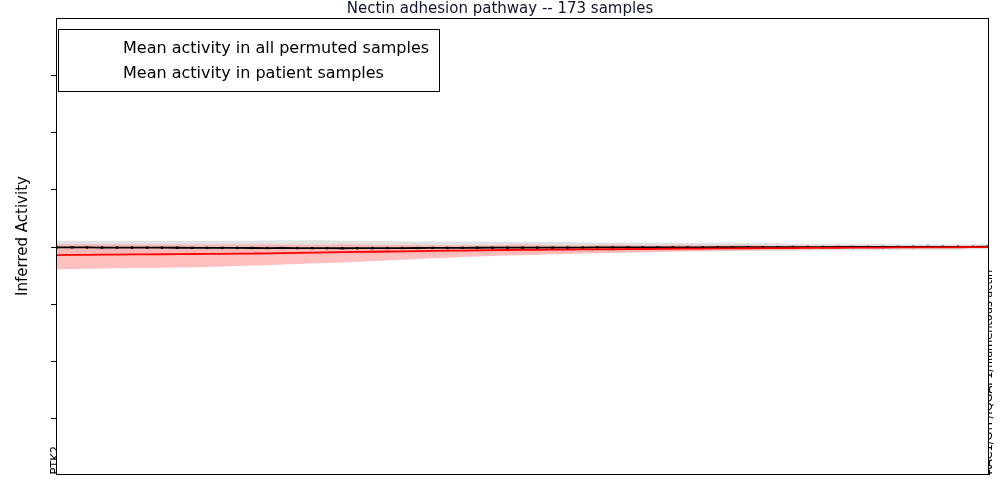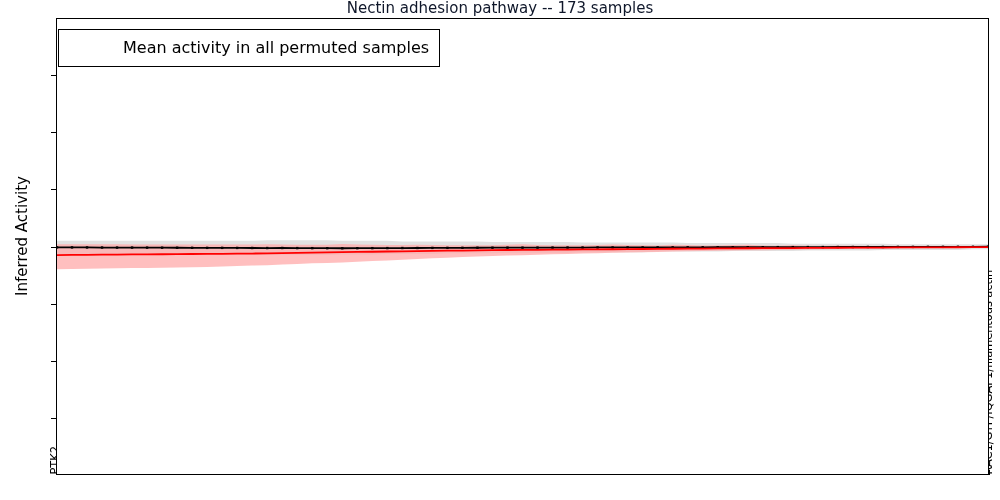--- a/index.html
+++ b/index.html
@@ -387,15 +387,21 @@
     </div>
   </div>
 
   <div id="legend">
     <div class="legend-row">
       <svg class="legend-swatch" viewBox="0 0 40 2" preserveAspectRatio="none" height="2">
         <line x1="0" y1="1" x2="40" y2="1" stroke="#000000" stroke-width="1.6"></line>
       </svg>
       <span class="legend-text">Mean activity in all permuted samples</span>
     </div>
+    <div class="legend-row">
+      <svg class="legend-swatch" viewBox="0 0 40 2" preserveAspectRatio="none" height="2">
+        <line x1="0" y1="1" x2="40" y2="1" stroke="#ff0000" stroke-width="1.6"></line>
+      </svg>
+      <span class="legend-text">Mean activity in patient samples</span>
+    </div>
   </div>
 
 </div>
 
 </body></html>

